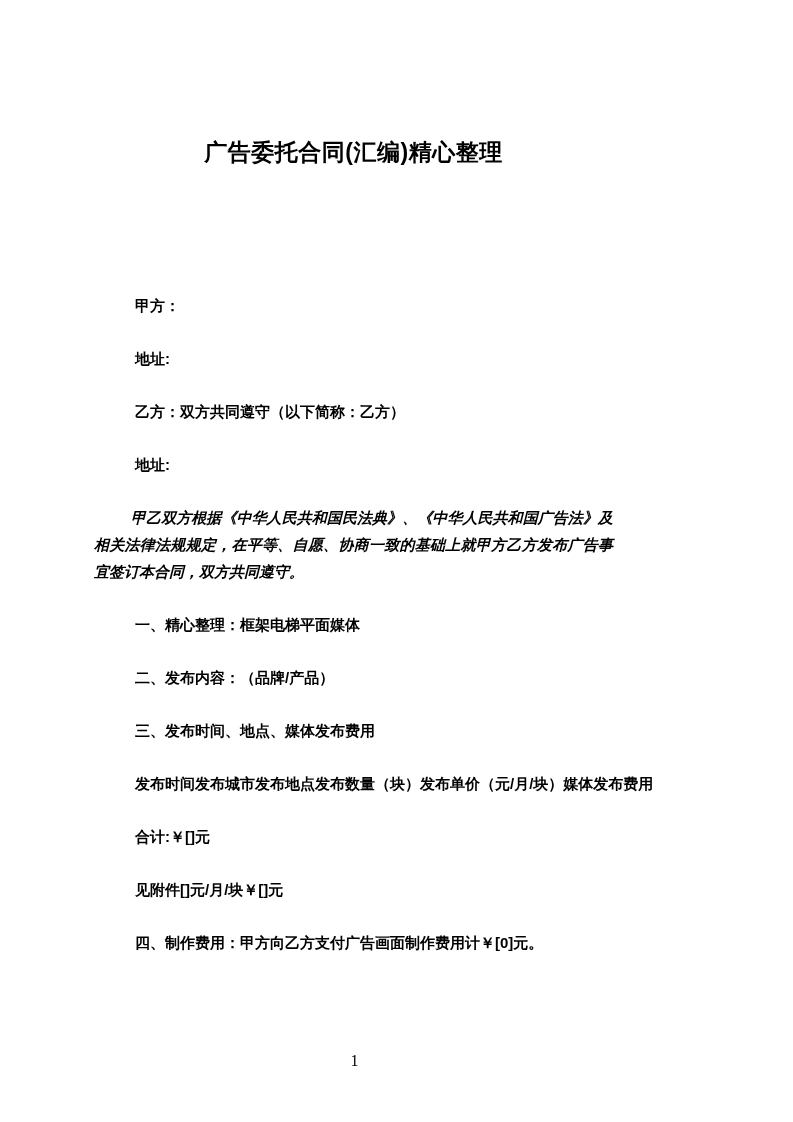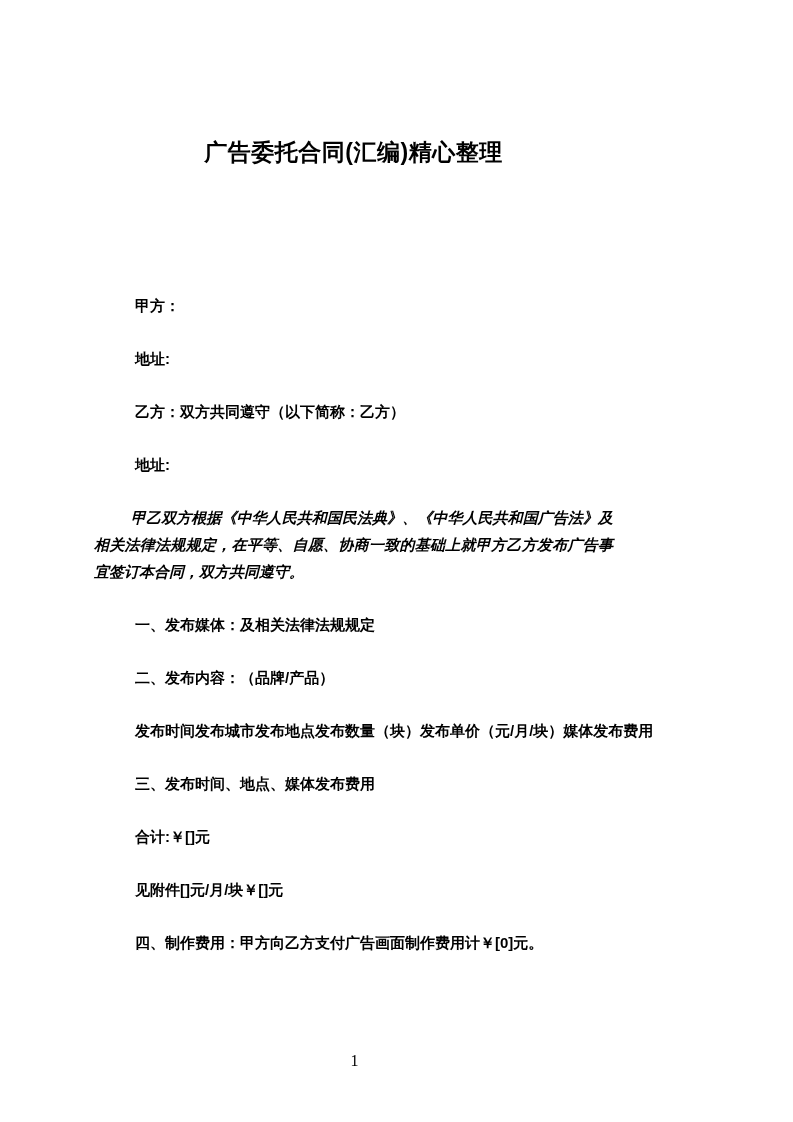--- a/index.html
+++ b/index.html
@@ -70,27 +70,27 @@
     <p class="line indent">甲方：</p>
 
     <p class="line indent">地址:</p>
 
     <p class="line indent">乙方：双方共同遵守（以下简称：乙方）</p>
 
     <p class="line indent">地址:</p>
 
     <p class="line para">甲乙双方根据《中华人民共和国民法典》、《中华人民共和国广告法》及相关法律法规规定，在平等、自愿、协商一致的基础上就甲方乙方发布广告事宜签订本合同，双方共同遵守。</p>
 
-    <p class="line indent">一、发布媒体：及相关法律法规规定</p>
+    <p class="line indent">一、精心整理：框架电梯平面媒体</p>
 
     <p class="line indent">二、发布内容：（品牌/产品）</p>
 
+    <p class="line indent">三、发布时间、地点、媒体发布费用</p>
+
     <p class="line indent">发布时间发布城市发布地点发布数量（块）发布单价（元/月/块）媒体发布费用</p>
-
-    <p class="line indent">三、发布时间、地点、媒体发布费用</p>
 
     <p class="line indent">合计:￥[]元</p>
 
     <p class="line indent">见附件[]元/月/块￥[]元</p>
 
     <p class="line indent">四、制作费用：甲方向乙方支付广告画面制作费用计￥[0]元。</p>
 
 
   </div>
 

